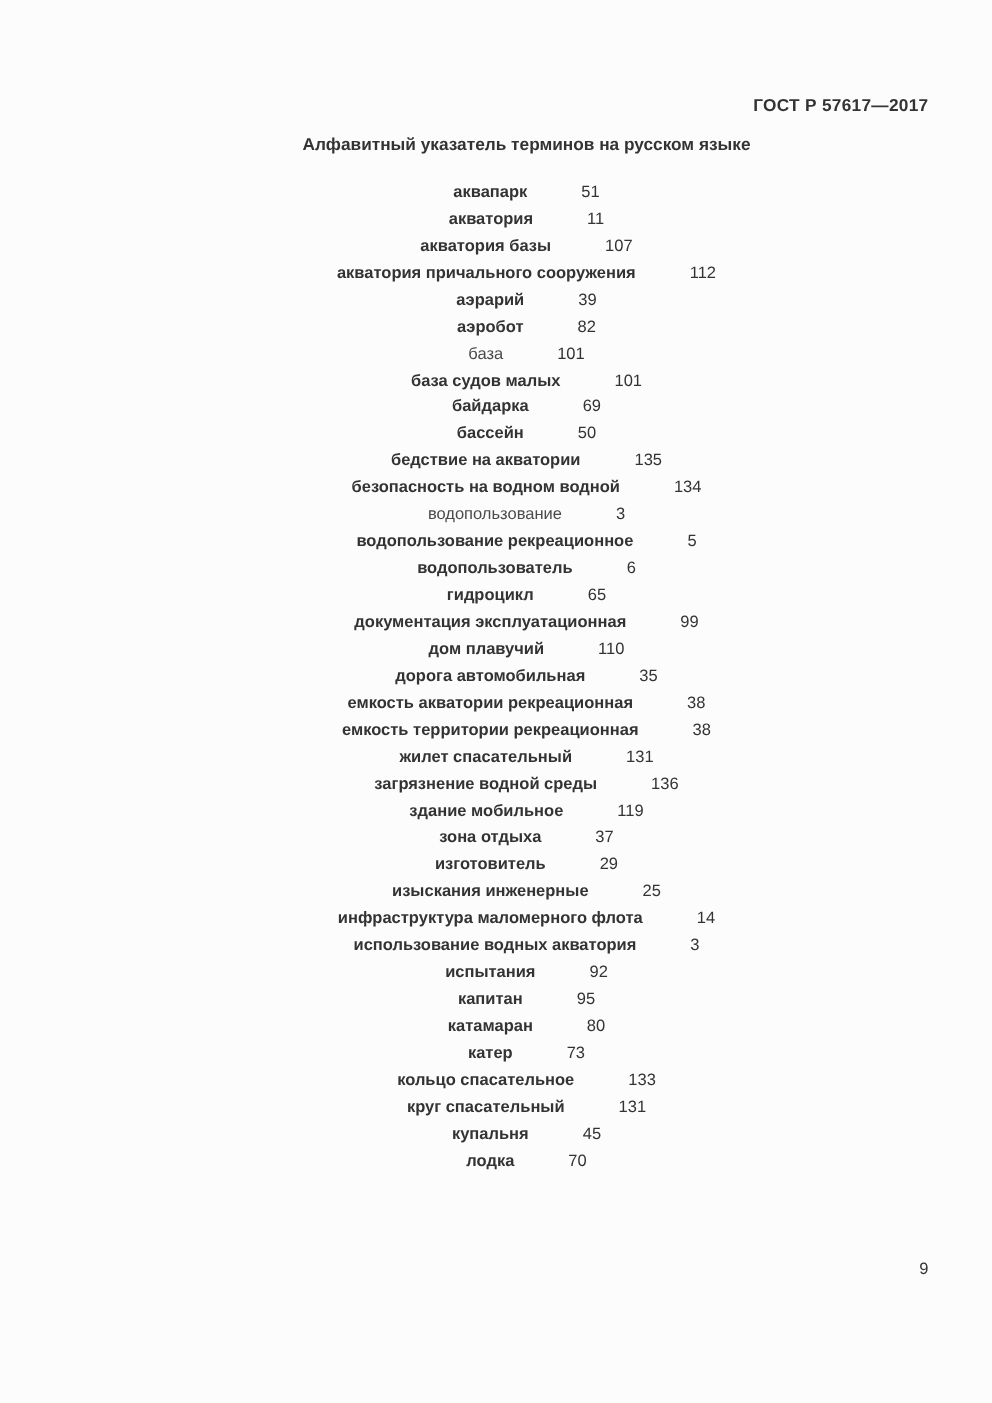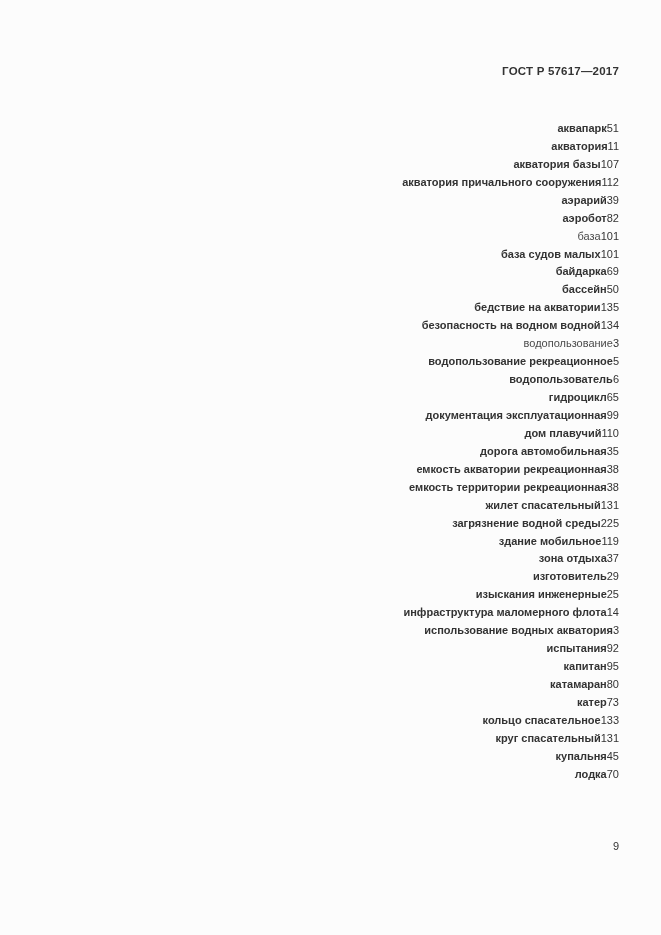--- a/index.html
+++ b/index.html
@@ -34,24 +34,25 @@
     white-space: nowrap;
   }
   .index-list {
     position: absolute;
     top: 119px;
     left: 47px;
     right: 78px;
   }
   .index-row {
     display: flex;
-    justify-content: flex-end;
+    justify-content: center;
     align-items: center;
     height: 17.95px;
     font-size: 11px;
+    gap: 36px;
   }
   .index-row .term {
     font-weight: bold;
     white-space: nowrap;
   }
   .index-row.italic .term {
     font-weight: normal;
     color: #4a4a4a;
   }
   .index-row .num {
@@ -66,20 +67,21 @@
     font-size: 11px;
   }
 </style>
 </head>
 <body>
 
 <div class="page">
 
   <div class="doc-code">ГОСТ Р 57617—2017</div>
 
+  <div class="doc-title">Алфавитный указатель терминов на русском языке</div>
 
   <div class="index-list">
       <div class="index-row">
         <span class="term">аквапарк</span>
         <span class="num">51</span>
       </div>
       <div class="index-row">
         <span class="term">акватория</span>
         <span class="num">11</span>
       </div>
@@ -158,21 +160,21 @@
       <div class="index-row">
         <span class="term">емкость территории рекреационная</span>
         <span class="num">38</span>
       </div>
       <div class="index-row">
         <span class="term">жилет спасательный</span>
         <span class="num">131</span>
       </div>
       <div class="index-row">
         <span class="term">загрязнение водной среды</span>
-        <span class="num">225</span>
+        <span class="num">136</span>
       </div>
       <div class="index-row">
         <span class="term">здание мобильное</span>
         <span class="num">119</span>
       </div>
       <div class="index-row">
         <span class="term">зона отдыха</span>
         <span class="num">37</span>
       </div>
       <div class="index-row">

